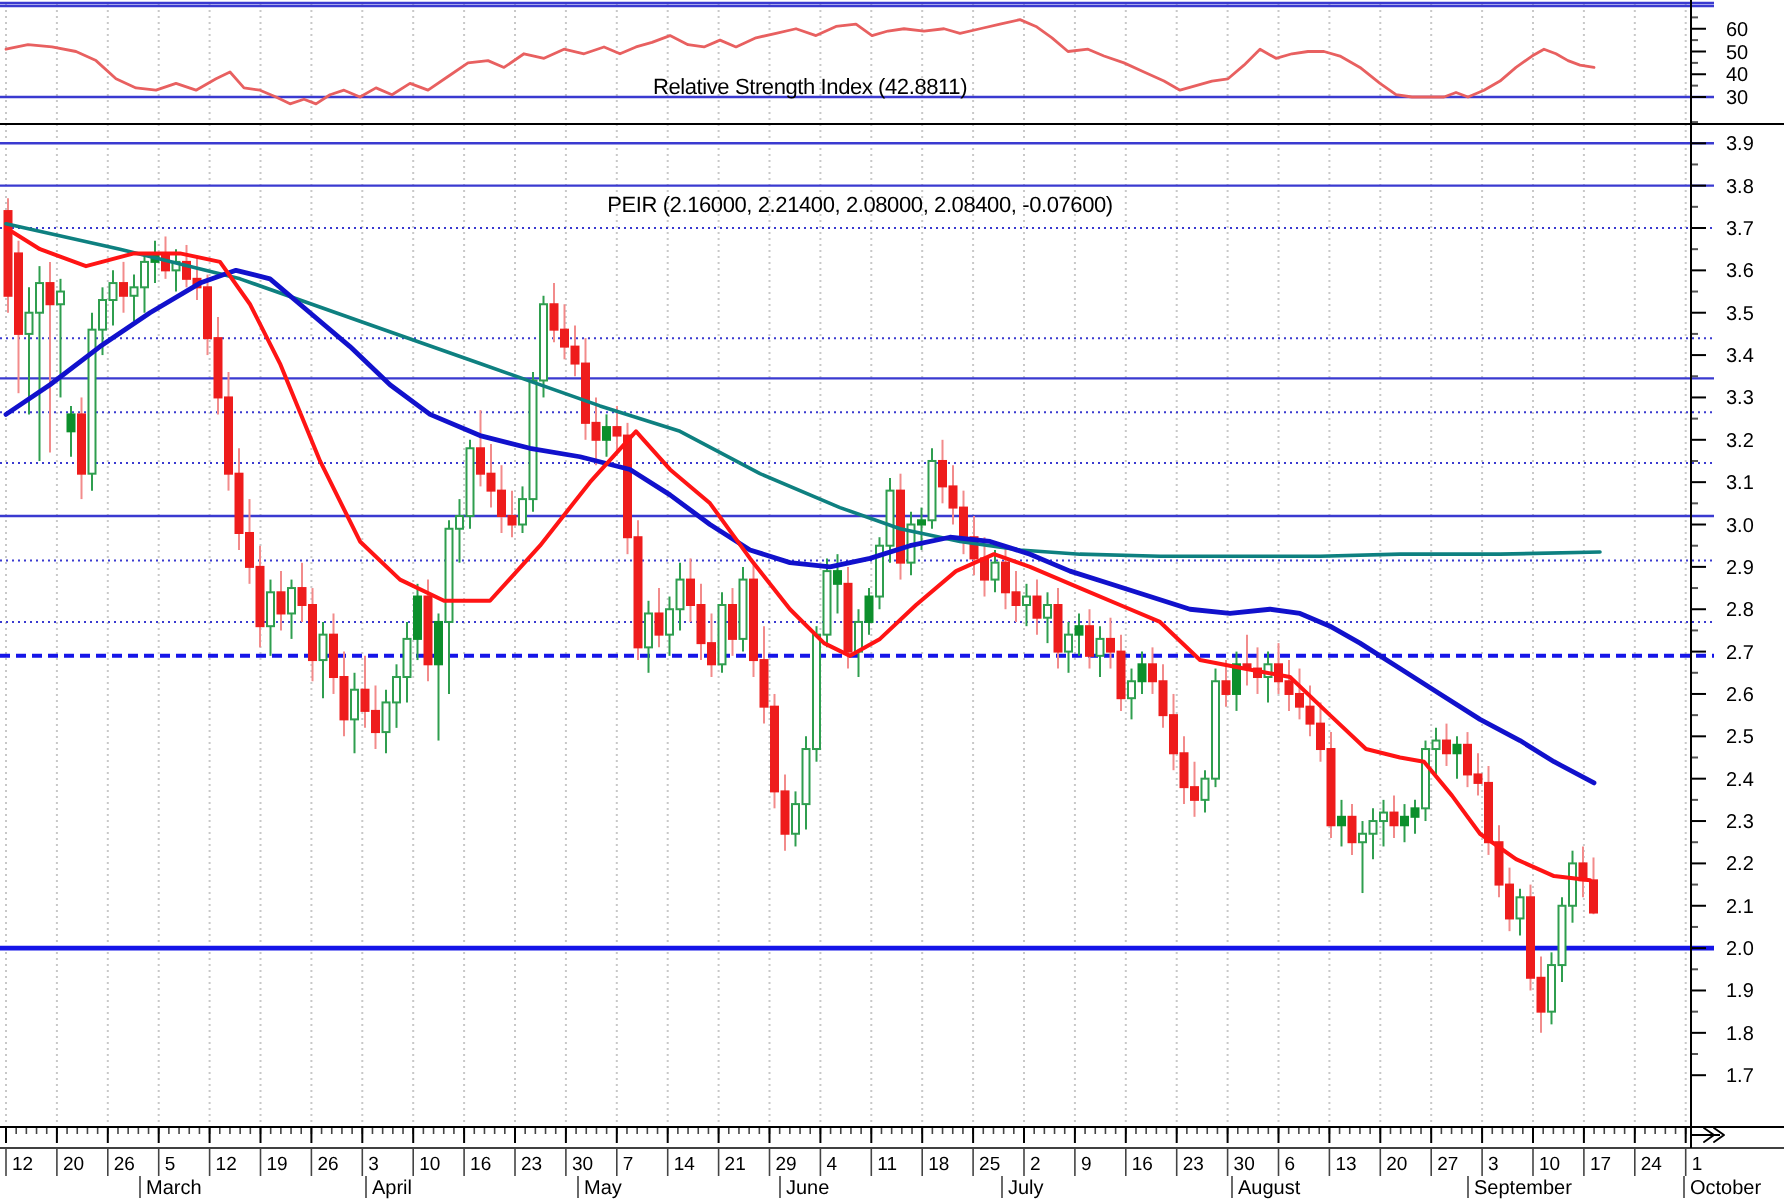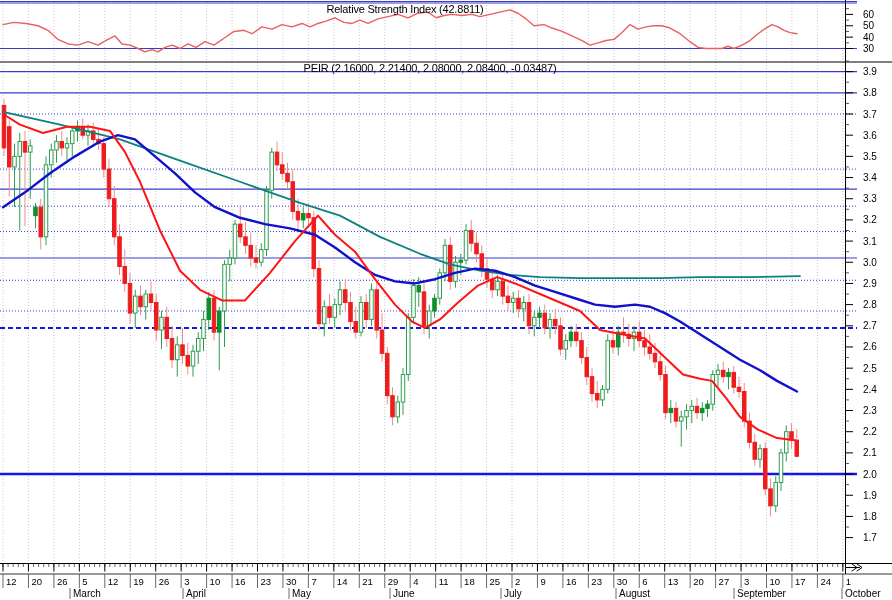--- a/index.html
+++ b/index.html
@@ -1,20 +1,20 @@
 <!DOCTYPE html>
 <html><head>
 <meta charset="utf-8">
 <style>
   html,body{margin:0;padding:0;background:#fff;}
   #stage{position:relative;width:892px;height:600px;background:#ffffff;overflow:hidden;
          font-family:"Liberation Sans",sans-serif;}
   #chart-svg{position:absolute;left:0;top:0;}
   .panel-title{position:absolute;font-size:11px;color:#000;text-align:center;white-space:nowrap;
-               font-family:"Liberation Sans",sans-serif;letter-spacing:-0.2px;}
+               font-family:"Liberation Sans",sans-serif;letter-spacing:-0.2px;margin-top:35px;}
   #rsi-title{left:255px;top:3px;width:300px;}
   #peir-title{left:280px;top:62px;width:300px;}
 </style>
 </head>
 <body>
 
 <div id="stage">
   <svg id="chart-svg" width="892" height="600" viewBox="0 0 892 600">
       <defs>
         <clipPath id="plot-clip">
@@ -765,14 +765,14 @@
         <line x1="842" y1="588" x2="842" y2="599" stroke="#444" stroke-width="0.8"></line>
         <text x="845" y="597" font-size="10" fill="#000" font-family="&quot;Liberation Sans&quot;,sans-serif" text-anchor="start">October</text>
       </g>
       <g>
         <line x1="846" y1="567.5" x2="860" y2="567.5" stroke="#000" stroke-width="1"></line>
         <polyline points="852,564 857,567.5 852,571" fill="none" stroke="#000" stroke-width="1" stroke-linejoin="round" stroke-linecap="round"></polyline>
         <polyline points="857,564 862,567.5 857,571" fill="none" stroke="#000" stroke-width="1" stroke-linejoin="round" stroke-linecap="round"></polyline>
       </g>
     </svg>
   <div id="rsi-title" class="panel-title">Relative Strength Index (42.8811)</div>
-  <div id="peir-title" class="panel-title">PEIR (2.16000, 2.21400, 2.08000, 2.08400, -0.03487)</div>
+  <div id="peir-title" class="panel-title">PEIR (2.16000, 2.21400, 2.08000, 2.08400, -0.07600)</div>
 </div>
 
 </body></html>

